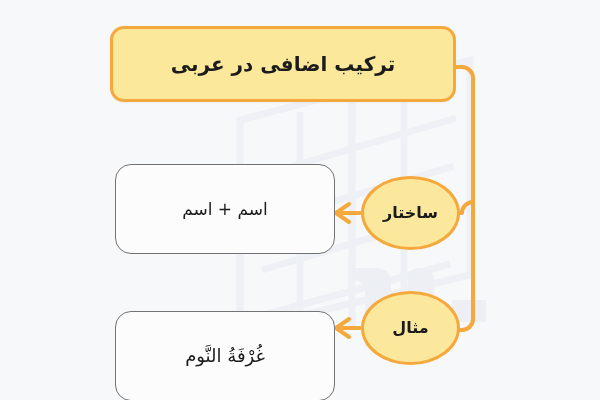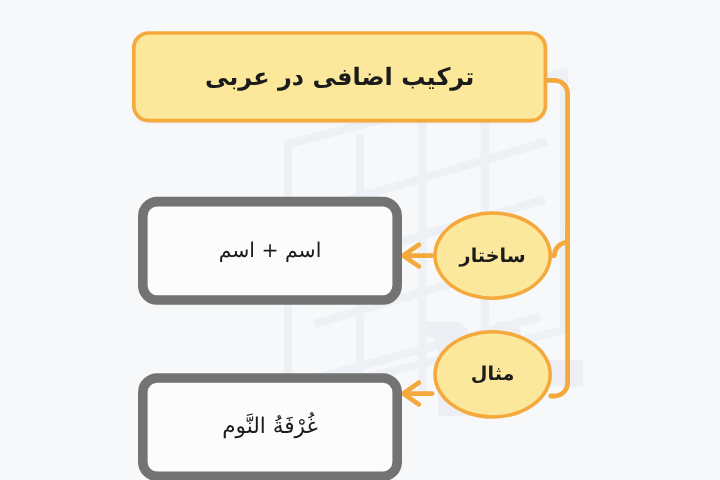--- a/index.html
+++ b/index.html
@@ -60,41 +60,41 @@
     font-size: 20px;
     font-weight: 700;
     box-shadow: 0 1px 2px rgba(0,0,0,0.04);
   }
 
   .node-box {
     left: 115px;
     width: 220px;
     height: 90px;
     background: #fcfcfd;
-    border: 8px solid #737373;
+    border: 1px solid #737373;
     border-radius: 16px;
     font-size: 17px;
     font-weight: 400;
   }
   .node-box.box-structure { top: 164px; }
   .node-box.box-example  { top: 279px; margin-top: 32px; }
   .node-box.box-example .node-label { font-size: 18px; }
 
   .node-ellipse {
     left: 361px;
     width: 99px;
     height: 74px;
     background: #fce89d;
     border: 3px solid #f5a93c;
     border-radius: 50%;
     font-size: 16px;
     font-weight: 700;
   }
   .node-ellipse.ellipse-structure { top: 176px; }
-  .node-ellipse.ellipse-example   { top: 275px; }
+  .node-ellipse.ellipse-example   { top: 291px; }
 
   .node-label {
     display: block;
     padding: 0 8px;
     white-space: nowrap;
   }
 </style>
 </head>
 <body>
 

